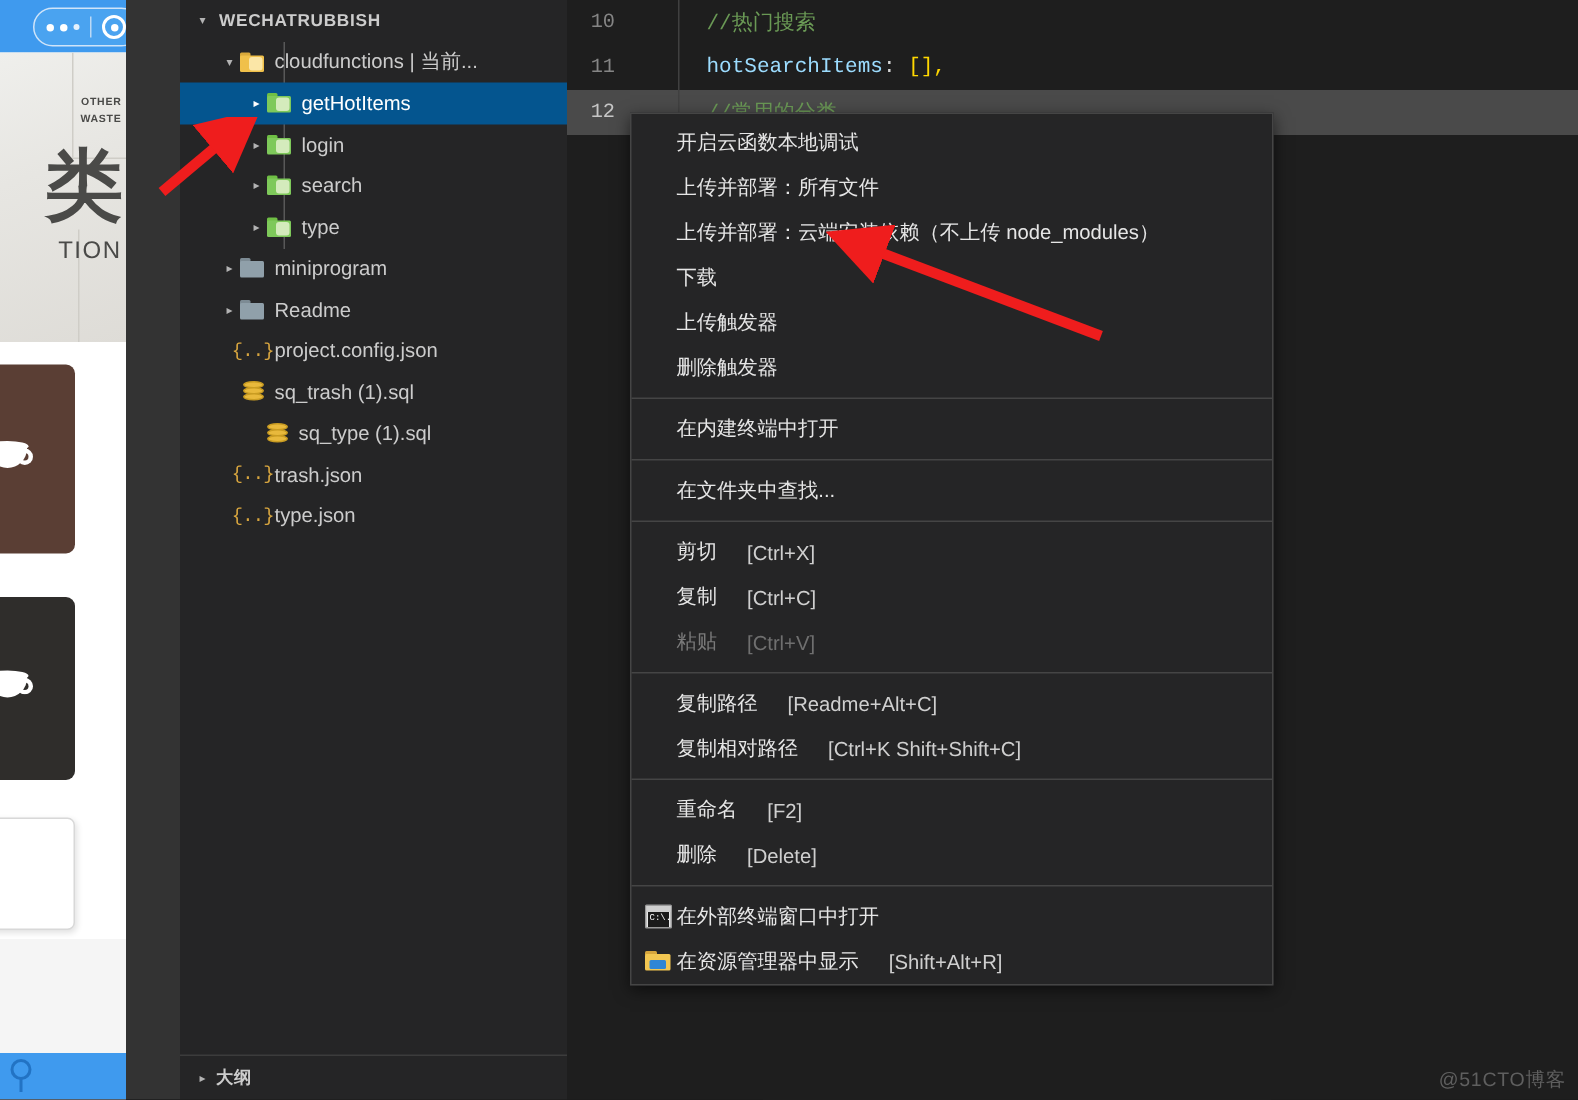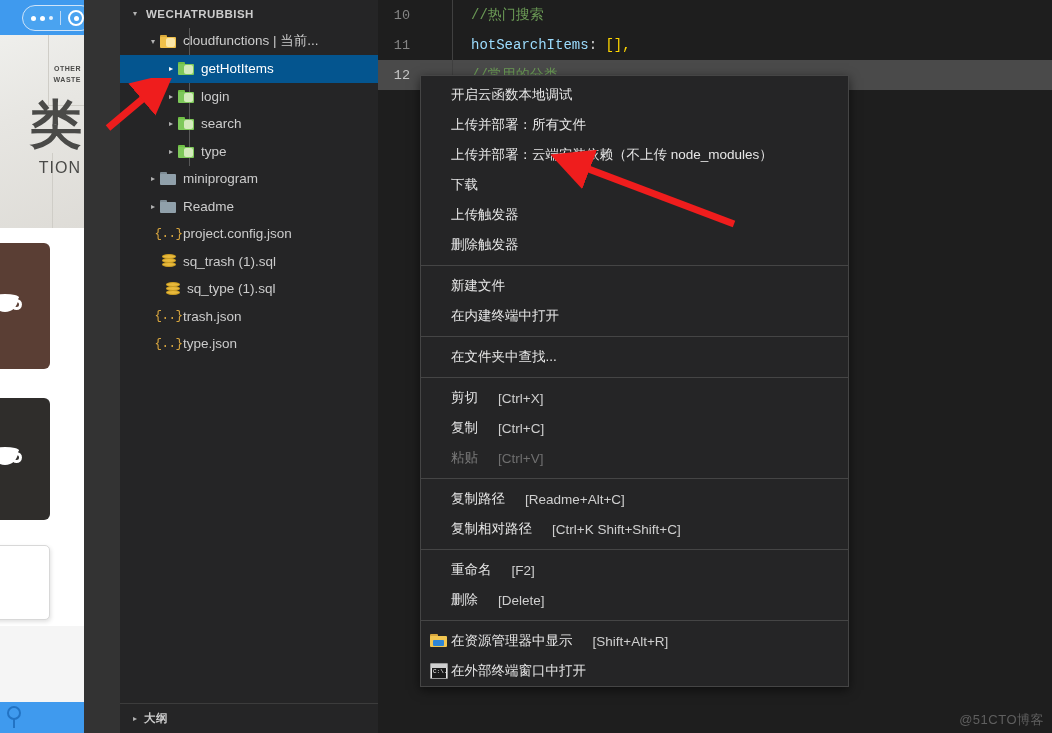--- a/index.html
+++ b/index.html
@@ -383,21 +383,21 @@
             <span class="twisty"></span>
             <span class="ico sql">
               <span class="db">
                 <span class="d d1"></span>
                 <span class="d d2"></span>
                 <span class="d d3"></span>
               </span>
             </span>
             <span class="fname">sq_trash (1).sql</span>
           </div>
-          <div class="tree-row" style="padding-left:30px;">
+          <div class="tree-row" style="padding-left:42px;">
             <span class="twisty"></span>
             <span class="ico sql">
               <span class="db">
                 <span class="d d1"></span>
                 <span class="d d2"></span>
                 <span class="d d3"></span>
               </span>
             </span>
             <span class="fname">sq_type (1).sql</span>
           </div>
@@ -453,23 +453,20 @@
           <span class="lbl">下载</span>
         </div>
         <div class="mi">
           <span class="lbl">上传触发器</span>
         </div>
         <div class="mi">
           <span class="lbl">删除触发器</span>
         </div>
         <div class="sep"></div>
         <div class="mi">
-          <span class="lbl">新建文件</span>
-        </div>
-        <div class="mi">
           <span class="lbl">在内建终端中打开</span>
         </div>
         <div class="sep"></div>
         <div class="mi">
           <span class="lbl">在文件夹中查找...</span>
         </div>
         <div class="sep"></div>
         <div class="mi">
           <span class="lbl">剪切</span>
           <span class="key">[Ctrl+X]</span>
@@ -494,34 +491,34 @@
         <div class="sep"></div>
         <div class="mi">
           <span class="lbl">重命名</span>
           <span class="key">[F2]</span>
         </div>
         <div class="mi">
           <span class="lbl">删除</span>
           <span class="key">[Delete]</span>
         </div>
         <div class="sep"></div>
+        <div class="mi has-ico">
+          <span class="mi-ico ico-term">
+            <span class="bar"></span>
+            <span class="txt">C:\.</span>
+          </span>
+          <span class="lbl">在外部终端窗口中打开</span>
+        </div>
         <div class="mi has-ico">
           <span class="mi-ico ico-explorer">
             <span class="t"></span>
             <span class="b"></span>
           </span>
           <span class="lbl">在资源管理器中显示</span>
           <span class="key">[Shift+Alt+R]</span>
-        </div>
-        <div class="mi has-ico">
-          <span class="mi-ico ico-term">
-            <span class="bar"></span>
-            <span class="txt">C:\.</span>
-          </span>
-          <span class="lbl">在外部终端窗口中打开</span>
         </div>
       </div>
 
     <div class="watermark">@51CTO博客</div>
   </div>
 
   <svg class="arrow-svg" style="left:100px;top:78px;width:95px;height:55px;" viewBox="0 0 95 55">
     <defs>
       <marker id="ah1" markerWidth="6" markerHeight="6" refX="3" refY="3" orient="auto">
         <path d="M0,0 L6,3 L0,6 z" fill="#ef1d1d"></path>

